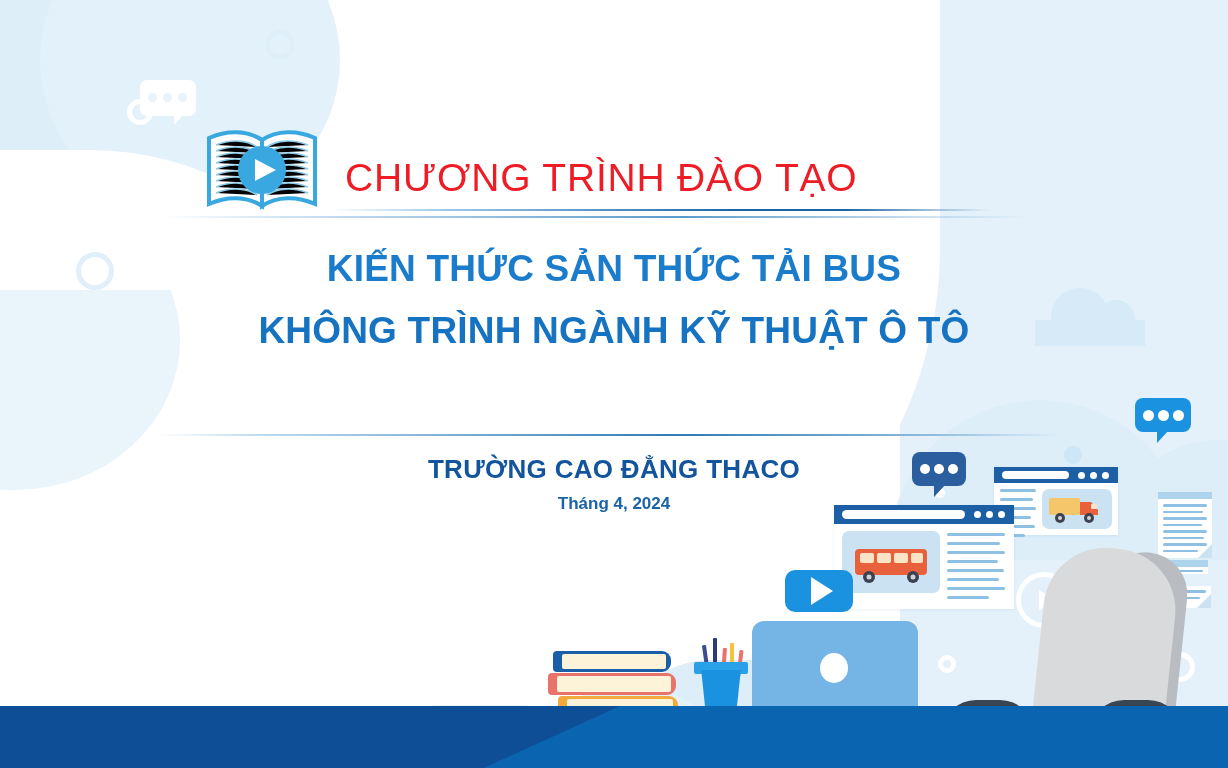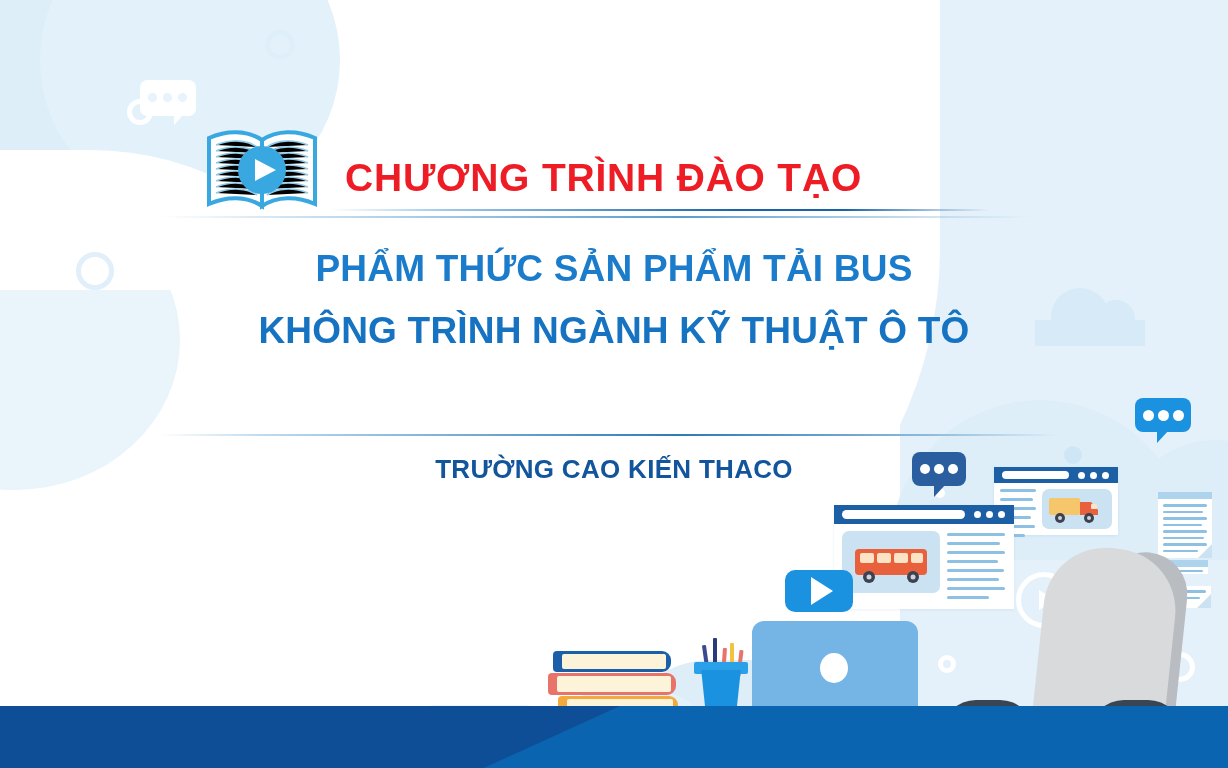--- a/index.html
+++ b/index.html
@@ -86,21 +86,21 @@
   
   .ghost-bubble{position:absolute;left:140px;top:80px;width:56px;height:36px;background:#ffffff;border-radius:7px;}
   .ghost-bubble .tail{position:absolute;left:34px;bottom:-9px;width:0;height:0;border-left:10px solid #ffffff;border-bottom:11px solid transparent;}
   .ghost-bubble .d{position:absolute;top:13px;width:9px;height:9px;border-radius:50%;background:#e8f3fb;}
   .ghost-ring{position:absolute;left:127px;top:99px;width:26px;height:26px;border-radius:50%;border:5px solid #ffffff;}
 
   
   .book-icon{position:absolute;left:205px;top:128px;width:114px;height:84px;}
   .prog-title{
     position:absolute; left:345px; top:156px;
-    font-size:39px; font-weight:bold; letter-spacing:.8px;
+    font-size:39px; font-weight:normal; letter-spacing:.8px;
     color:#ee1c25; white-space:nowrap;
     font-family:"Liberation Sans", sans-serif;
   }
   .divider{
     position:absolute; height:2px;
     background:linear-gradient(90deg,rgba(255,255,255,0) 0%,#9cc7e8 18%,#1a63a8 62%,#1a63a8 78%,rgba(255,255,255,0) 100%);
   }
   .divider-top{left:330px;top:209px;width:660px;}
   .divider-top2{left:160px;top:216px;width:870px;height:1.5px;
     background:linear-gradient(90deg,rgba(255,255,255,0) 0%,#cfe2f2 15%,#5a9ccd 60%,rgba(255,255,255,0) 100%);}
@@ -250,26 +250,27 @@
       <circle cx="57" cy="42" r="24" fill="#3aa8e0"></circle>
       <path d="M50 31 L71 42 L50 53 Z" fill="#ffffff"></path>
     </svg>
   </div>
 
   <div class="prog-title">CHƯƠNG TRÌNH ĐÀO TẠO</div>
   <div class="divider divider-top"></div>
   <div class="divider divider-top2"></div>
 
   <div class="main-title">
-    <div class="l1">PHẨM THỨC SẢN PHẨM TẢI BUS</div>
+    <div class="l1">KIẾN THỨC SẢN THỨC TẢI BUS</div>
     <div class="l3">KHÔNG TRÌNH NGÀNH KỸ THUẬT Ô TÔ</div>
   </div>
 
   <div class="divider divider-bot"></div>
-  <div class="org">TRƯỜNG CAO KIẾN THACO</div>
+  <div class="org">TRƯỜNG CAO ĐẲNG THACO</div>
+  <div class="date">Tháng 4, 2024</div>
 
   <div class="bubble" style="left:912px;top:452px;width:54px;height:34px;">
     <span class="d" style="left:8px;top:12px;width:10px;height:10px;"></span>
     <span class="d" style="left:22px;top:12px;width:10px;height:10px;"></span>
     <span class="d" style="left:36px;top:12px;width:10px;height:10px;"></span>
     <span class="tail"></span>
   </div>
 
   <div class="bubble bubble-bright" style="left:1135px;top:398px;width:56px;height:34px;">
     <span class="d" style="left:8px;top:12px;width:11px;height:11px;"></span>

